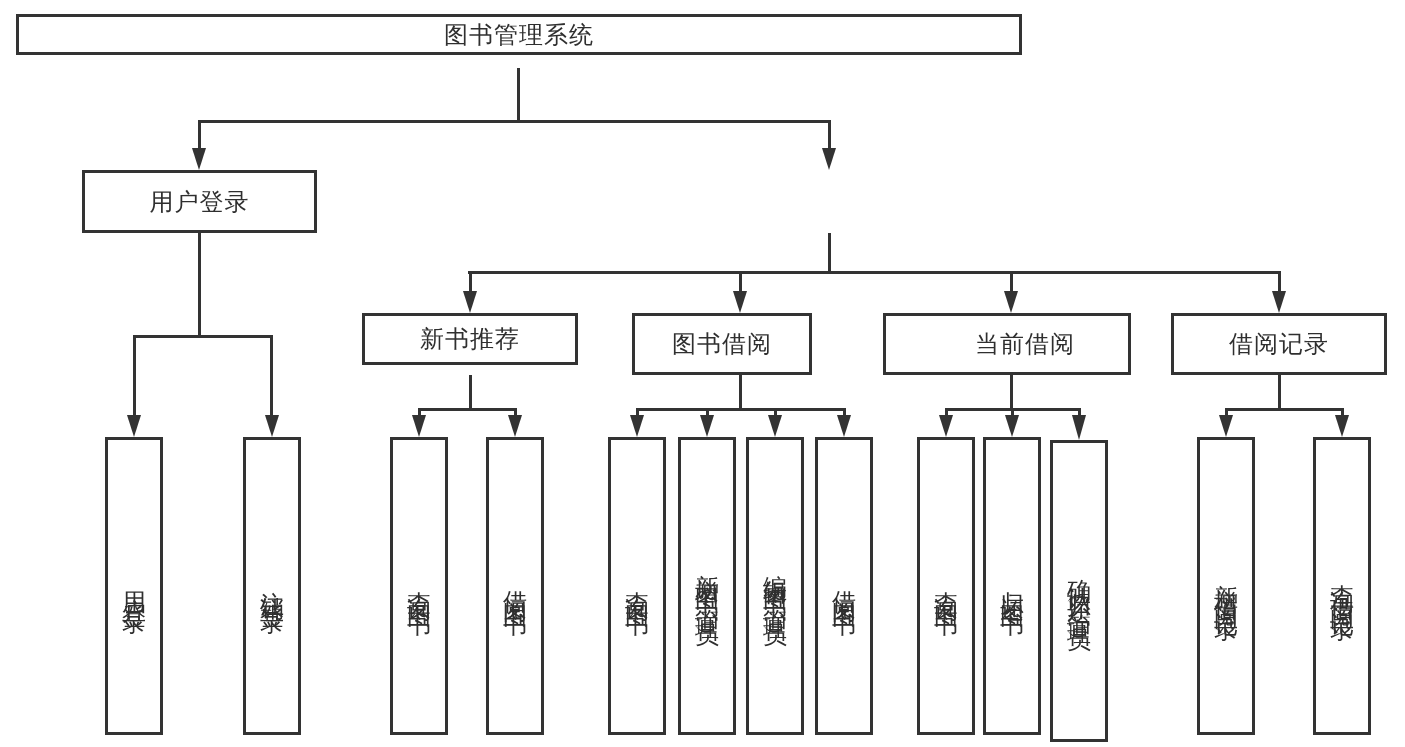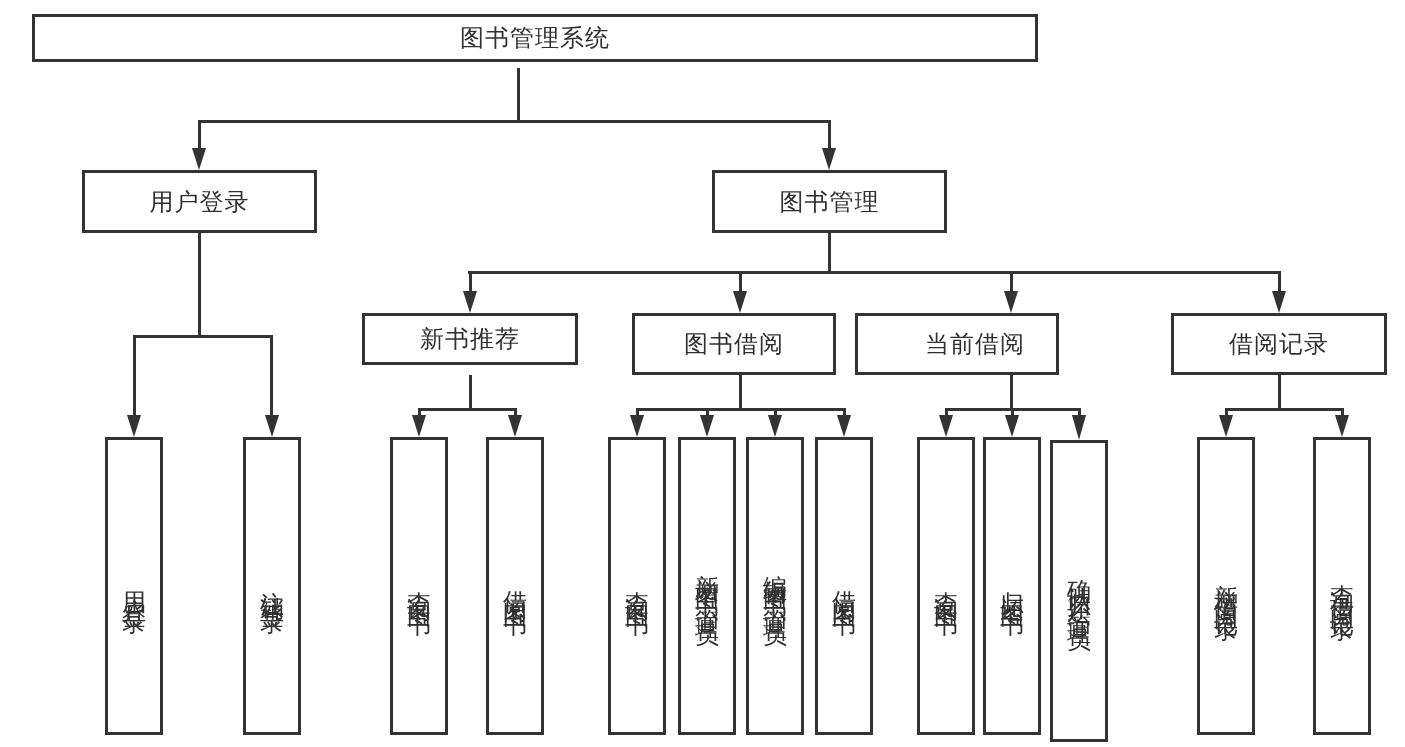--- a/index.html
+++ b/index.html
@@ -32,41 +32,38 @@
   #watermark{
     position:absolute;left:1183px;top:714px;z-index:5;
     font-size:20px;color:#cbc6c6;letter-spacing:0.5px;white-space:nowrap;
   }
 </style>
 </head>
 <body>
 
 <div id="canvas">
 
-  <div class="bx" style="left:32px;top:14px;width:1006px;height:48px;">
+  <div class="bx" style="left:16px;top:14px;width:1006px;height:41px;">
     <span>图书管理系统</span>
   </div>
 
   <div class="bx" style="left:82px;top:170px;width:235px;height:63px;">
     <span>用户登录</span>
   </div>
 
-  <div class="bx" style="left:712px;top:170px;width:235px;height:63px;">
-    <span>图书管理</span>
-  </div>
 
   <div class="bx" style="left:362px;top:313px;width:216px;height:52px;">
     <span>新书推荐</span>
   </div>
 
-  <div class="bx" style="left:632px;top:313px;width:204px;height:62px;">
+  <div class="bx" style="left:632px;top:313px;width:180px;height:62px;">
     <span>图书借阅</span>
   </div>
 
-  <div class="bx" style="left:855px;top:313px;width:204px;height:62px;padding-left:36px;">
+  <div class="bx" style="left:883px;top:313px;width:248px;height:62px;padding-left:36px;">
     <span>当前借阅</span>
   </div>
 
   <div class="bx" style="left:1171px;top:313px;width:216px;height:62px;justify-content:center;">
     <span>借阅记录</span>
   </div>
 
   <div class="bv" style="left:105px;">
     <span>用户登录</span>
   </div>

